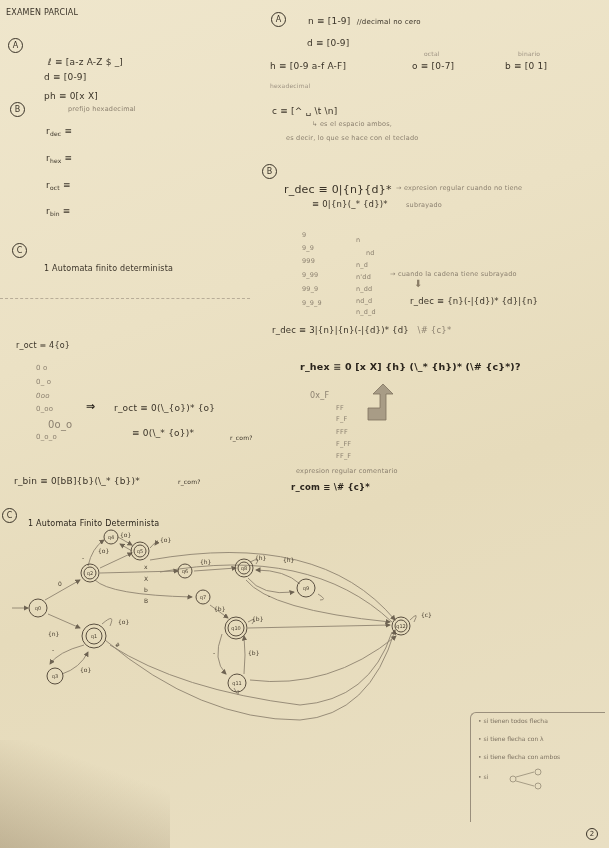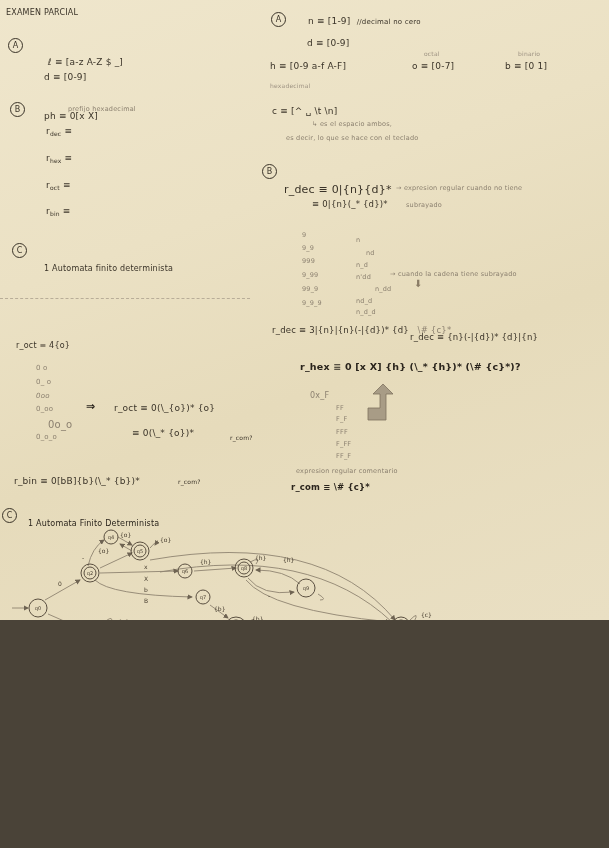--- a/index.html
+++ b/index.html
@@ -3,21 +3,21 @@
 <meta charset="utf-8">
 <style>
   * { margin: 0; padding: 0; box-sizing: border-box; }
   html, body { width: 609px; height: 848px; overflow: hidden; }
   body {
     background: #4a4338;
     font-family: "DejaVu Sans", sans-serif;
     position: relative;
   }
   .page {
-    position: absolute; left: 0; top: 0; width: 609px; height: 620px;
+    position: absolute; left: 0; top: 0; width: 609px; height: 848px;
     background: linear-gradient(160deg, #efe6cc 0%, #ebe1c4 35%, #e6dbbb 60%, #e9dfc3 100%);
     overflow: hidden;
   }
   .shadow {
     position: absolute; left: 0; top: 740px; width: 170px; height: 108px;
     background: linear-gradient(200deg, rgba(0,0,0,0) 30%, rgba(120,100,70,0.35) 100%);
     pointer-events: none;
   }
   .hw {
     position: absolute; color: #3a3328; white-space: nowrap;
@@ -52,21 +52,21 @@
 </head>
 <body>
 
 <div class="page">
 
   <div class="hw" style="left:6px;top:8px;font-size:8px;">EXAMEN PARCIAL</div>
 
   <div class="circle" style="left:8px;top:38px;">A</div>
   <div class="hw" style="left:48px;top:57px;">ℓ ≡ [a-z A-Z $ _]</div>
   <div class="hw" style="left:44px;top:72px;">d ≡ [0-9]</div>
-  <div class="hw" style="left:44px;top:91px;margin-top:20px;">ph ≡ 0[x X]</div>
+  <div class="hw" style="left:44px;top:91px;">ph ≡ 0[x X]</div>
   <div class="hw pencil" style="left:68px;top:105px;font-size:6.5px;">prefijo hexadecimal</div>
 
   <div class="circle" style="left:10px;top:102px;">B</div>
   <div class="hw" style="left:46px;top:126px;">
     <span>r</span><span class="sub">dec</span> <span>≡</span>
   </div>
   <div class="hw" style="left:46px;top:153px;">
     <span>r</span><span class="sub">hex</span> <span>≡</span>
   </div>
   <div class="hw" style="left:46px;top:180px;">
@@ -122,26 +122,26 @@
   <div class="hw pencil" style="left:302px;top:244px;font-size:6.5px;">9_9</div>
   <div class="hw pencil" style="left:302px;top:257px;font-size:6.5px;">999</div>
   <div class="hw pencil" style="left:302px;top:271px;font-size:6.5px;">9_99</div>
   <div class="hw pencil" style="left:302px;top:285px;font-size:6.5px;">99_9</div>
   <div class="hw pencil" style="left:302px;top:299px;font-size:6.5px;">9_9_9</div>
 
   <div class="hw pencil" style="left:356px;top:236px;font-size:6.5px;">n</div>
   <div class="hw pencil" style="left:356px;top:249px;font-size:6.5px;margin-left:10px;">nd</div>
   <div class="hw pencil" style="left:356px;top:261px;font-size:6.5px;">n_d</div>
   <div class="hw pencil" style="left:356px;top:273px;font-size:6.5px;">n'dd</div>
-  <div class="hw pencil" style="left:356px;top:285px;font-size:6.5px;margin-left:19px;">n_dd</div>
+  <div class="hw pencil" style="left:356px;top:285px;font-size:6.5px;">n_dd</div>
   <div class="hw pencil" style="left:356px;top:297px;font-size:6.5px;">nd_d</div>
   <div class="hw pencil" style="left:356px;top:308px;font-size:6.5px;">n_d_d</div>
   <div class="hw pencil" style="left:390px;top:270px;font-size:6.5px;">→ cuando la cadena tiene subrayado</div>
   <div class="hw" style="left:414px;top:278px;font-size:10px;color:#8a7c66;">⬇</div>
-  <div class="hw" style="left:410px;top:296px;font-size:8.5px;margin-top:36px;">r_dec ≡ {n}(-|{d})* {d}|{n}</div>
+  <div class="hw" style="left:410px;top:296px;font-size:8.5px;">r_dec ≡ {n}(-|{d})* {d}|{n}</div>
 
   <div class="hw" style="left:272px;top:325px;font-size:8.5px;">
     <span>r_dec ≡ 3|{n}|{n}(-|{d})* {d}</span>&nbsp;&nbsp;&nbsp;<span class="pencil">\# {c}*</span>
   </div>
 
   <div class="hw dark" style="left:300px;top:361px;font-size:9.5px;">r_hex ≡ 0 [x X] {h} (\_* {h})* (\# {c}*)?</div>
   <svg class="arrow-block" viewBox="0 0 30 40">
     <path d="M3 38 L3 26 L15 26 L15 12 L8 12 L18 2 L28 12 L21 12 L21 38 Z" fill="#a89c86" stroke="#7d715e" stroke-width="0.8"></path>
   </svg>
 

